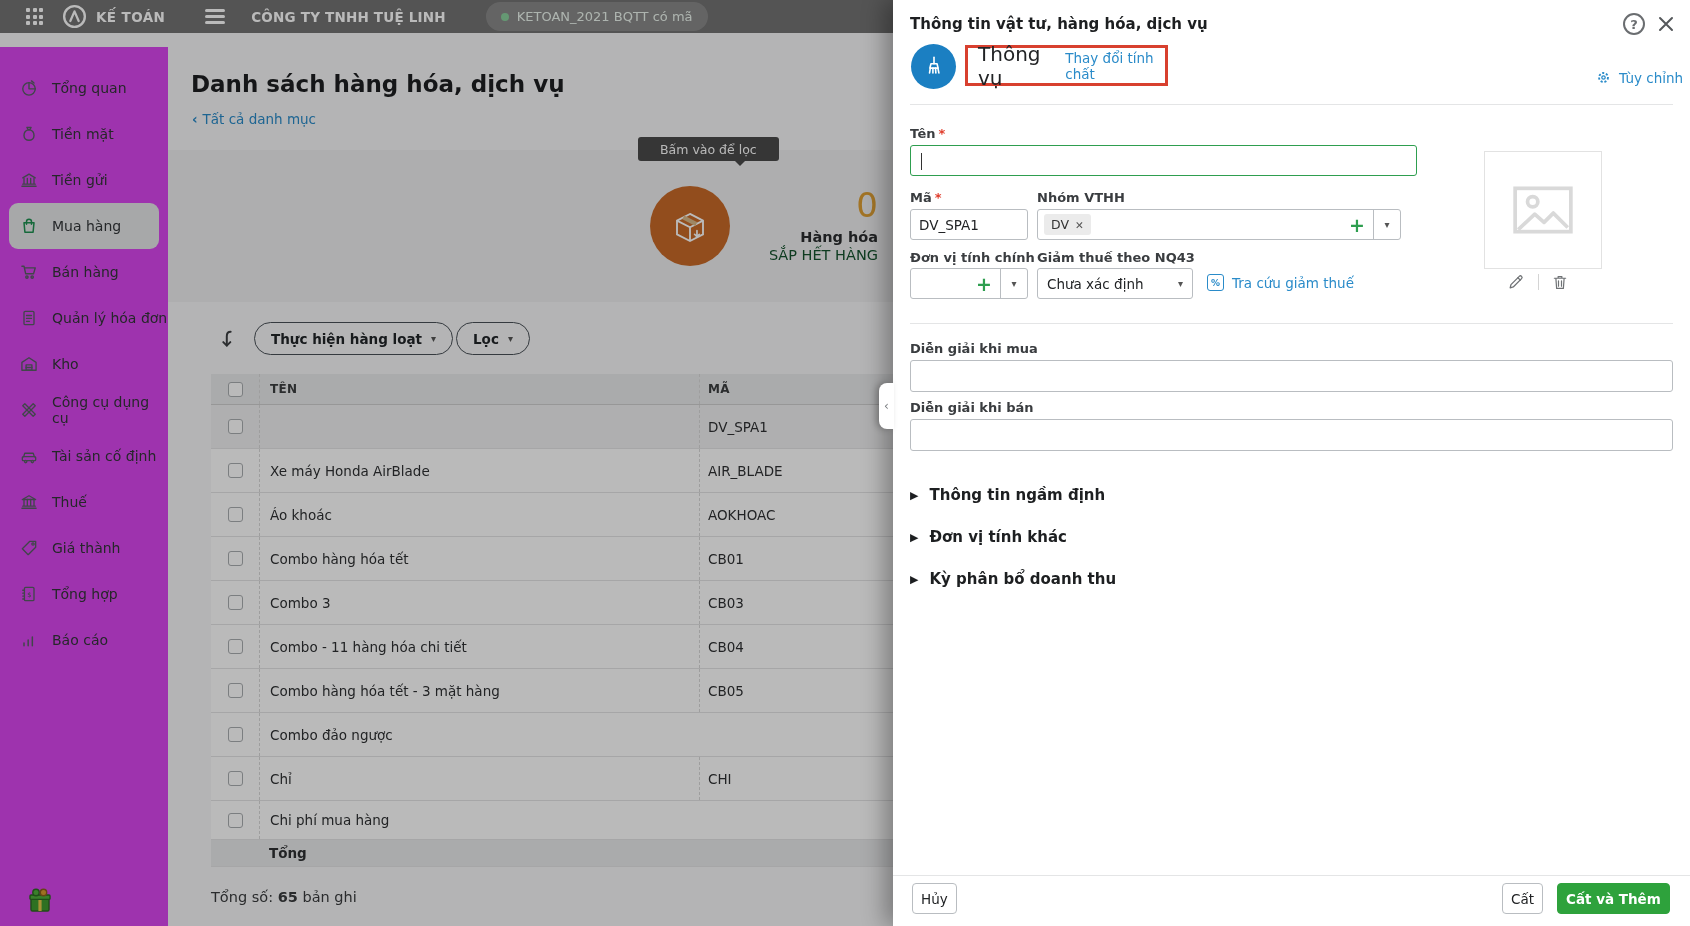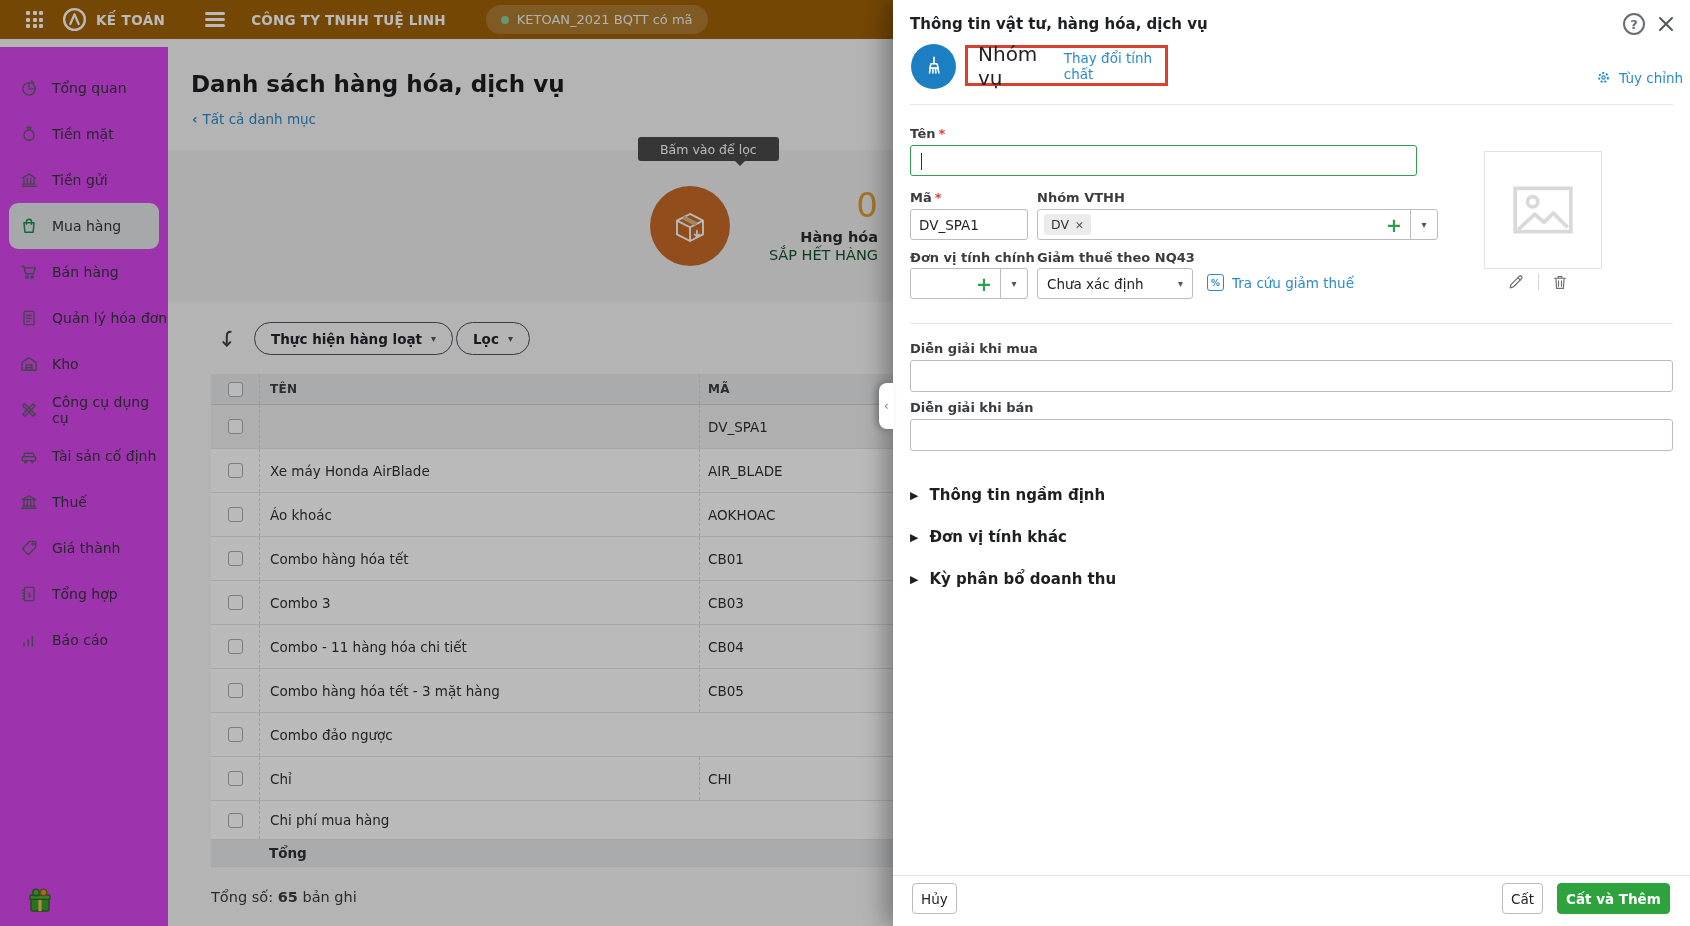--- a/index.html
+++ b/index.html
@@ -1,21 +1,21 @@
 <!DOCTYPE html>
 <html><head>
 <meta charset="utf-8">
 <style>
   * { box-sizing: border-box; margin: 0; padding: 0; }
   html,body { width:1690px; height:926px; overflow:hidden; }
   body { font-family:"DejaVu Sans","Liberation Sans",sans-serif; background:#e9e9e9; }
   .stage { position:relative; width:1690px; height:926px; background:#f7f7f8; }
 
   
-  .topbar { position:absolute; left:0; top:0; width:893px; height:39px; background:#a16207;
+  .topbar { position:absolute; left:0; top:0; width:893px; height:33px; background:#737373;
             display:flex; align-items:center; color:#fff; }
   .grid-icon { width:17px; height:17px; margin-left:26px; display:grid;
                grid-template-columns:repeat(3,4px); grid-template-rows:repeat(3,4px); gap:2.5px; }
   .grid-icon span { background:#fff; border-radius:1px; }
   .logo-wrap { display:flex; align-items:center; margin-left:18px; gap:8px; }
   .app-name { font-size:13.5px; font-weight:700; letter-spacing:.4px; }
   .hamburger { margin-left:40px; width:20px; }
   .hamburger div { height:2.4px; background:#fff; border-radius:2px; margin:3.6px 0; }
   .company { margin-left:26px; font-size:13.5px; font-weight:700; letter-spacing:.2px; }
   .db-badge { margin-left:40px; height:29px; border-radius:15px; background:rgba(255,255,255,.17);
@@ -429,21 +429,21 @@
     </div>
 
     <div class="avatar">
       <svg width="26" height="26" viewBox="0 0 24 24" fill="none" stroke="#fff" stroke-width="1.5" stroke-linecap="round" stroke-linejoin="round">
         <path d="M12 3v6"></path>
           <path d="M9.2 9h5.6l1 4H8.2z"></path>
         <path d="M8.6 13l-.7 4.5M11 13v4.5M13.4 13l.3 4.5M15.6 13l.9 4.5"></path>
       </svg>
     </div>
     <div class="redbox">
-      <span class="type-label">Nhóm vụ</span>
+      <span class="type-label">Thông vụ</span>
       <span class="blue-link">Thay đổi tính chất</span>
     </div>
     <div class="customize">
       <svg width="17" height="17" viewBox="0 0 24 24" fill="none" stroke="#2A8BC9">
         <circle cx="12" cy="12" r="6.3" stroke-width="2.6" stroke-dasharray="3 2.4"></circle>
         <circle cx="12" cy="12" r="2.4" stroke-width="1.8"></circle>
       </svg>
       <span class="blue-link">Tùy chỉnh</span>
     </div>
     <div class="hr" style="top:104px;"></div>
@@ -473,21 +473,21 @@
           <path d="M10 10.5v7M14 10.5v7"></path>
       </svg>
     </div>
 
     <div class="lbl" style="left:17px; top:190px;">
       <span>Mã</span><span class="req">*</span>
     </div>
     <input class="inp" style="left: 17px; top: 209px; width: 118px;" value="DV_SPA1">
 
     <div class="lbl" style="left:144px; top:190px;">Nhóm VTHH</div>
-    <div class="combo" style="left:144px; top:209px; width:401px;">
+    <div class="combo" style="left:144px; top:209px; width:364px;">
       <div class="fill">
         <span class="chip">
           <span>DV</span>
           <span class="x">✕</span>
         </span>
       </div>
       <span class="plus">+</span>
       <span class="toggle">▾</span>
     </div>
 

